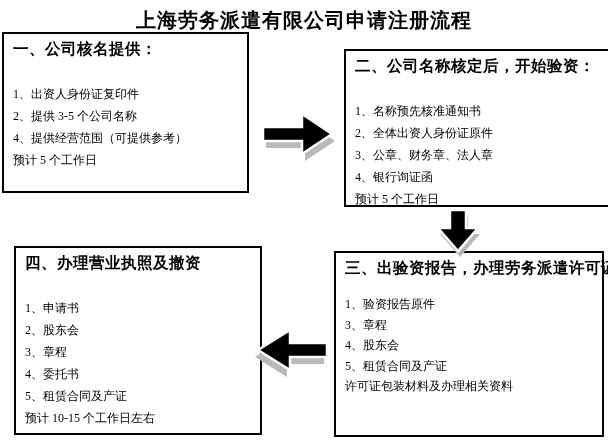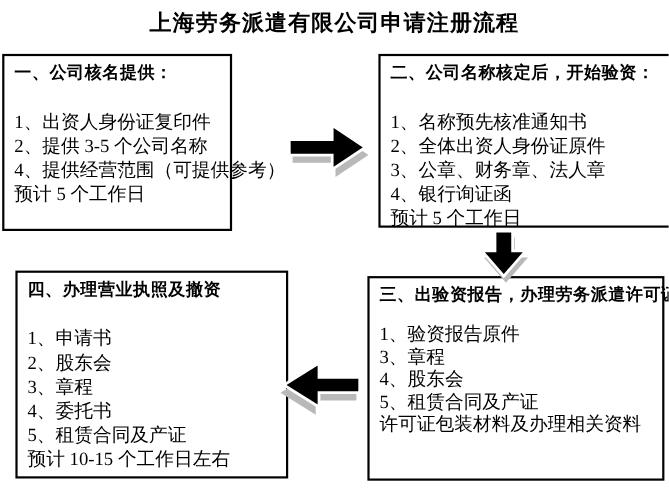--- a/index.html
+++ b/index.html
@@ -38,28 +38,28 @@
     font-size: 15.5px;
     font-weight: bold;
     letter-spacing: 0.5px;
     white-space: nowrap;
     font-family: "Liberation Sans", "DejaVu Sans", sans-serif;
   }
   .box-lines {
     margin-top: 23px;
   }
   .box-line {
-    font-size: 17px;
+    font-size: 12px;
     line-height: 22px;
     white-space: nowrap;
   }
   .flow-box.tight .box-lines { margin-top: 15px; }
   .flow-box.tight .box-line  { line-height: 20.5px; }
 
-  #box-step1 { left: 2px;   top: 49px;  width: 209px; height: 161px; }
+  #box-step1 { left: 2px;   top: 32px;  width: 247px; height: 161px; }
   #box-step2 { left: 344px; top: 49px;  width: 301px; height: 158px; }
   #box-step3 { left: 334px; top: 251px; width: 270px; height: 186px; }
   #box-step4 { left: 14px;   top: 246px; width: 248px; height: 189px; }
 
   .arrow { position: absolute; }
   #arrow-right { left: 260px; top: 108px; }
   #arrow-down  { left: 430px; top: 207px; }
   #arrow-left  { left: 250px; top: 324px; }
 </style>
 </head>

